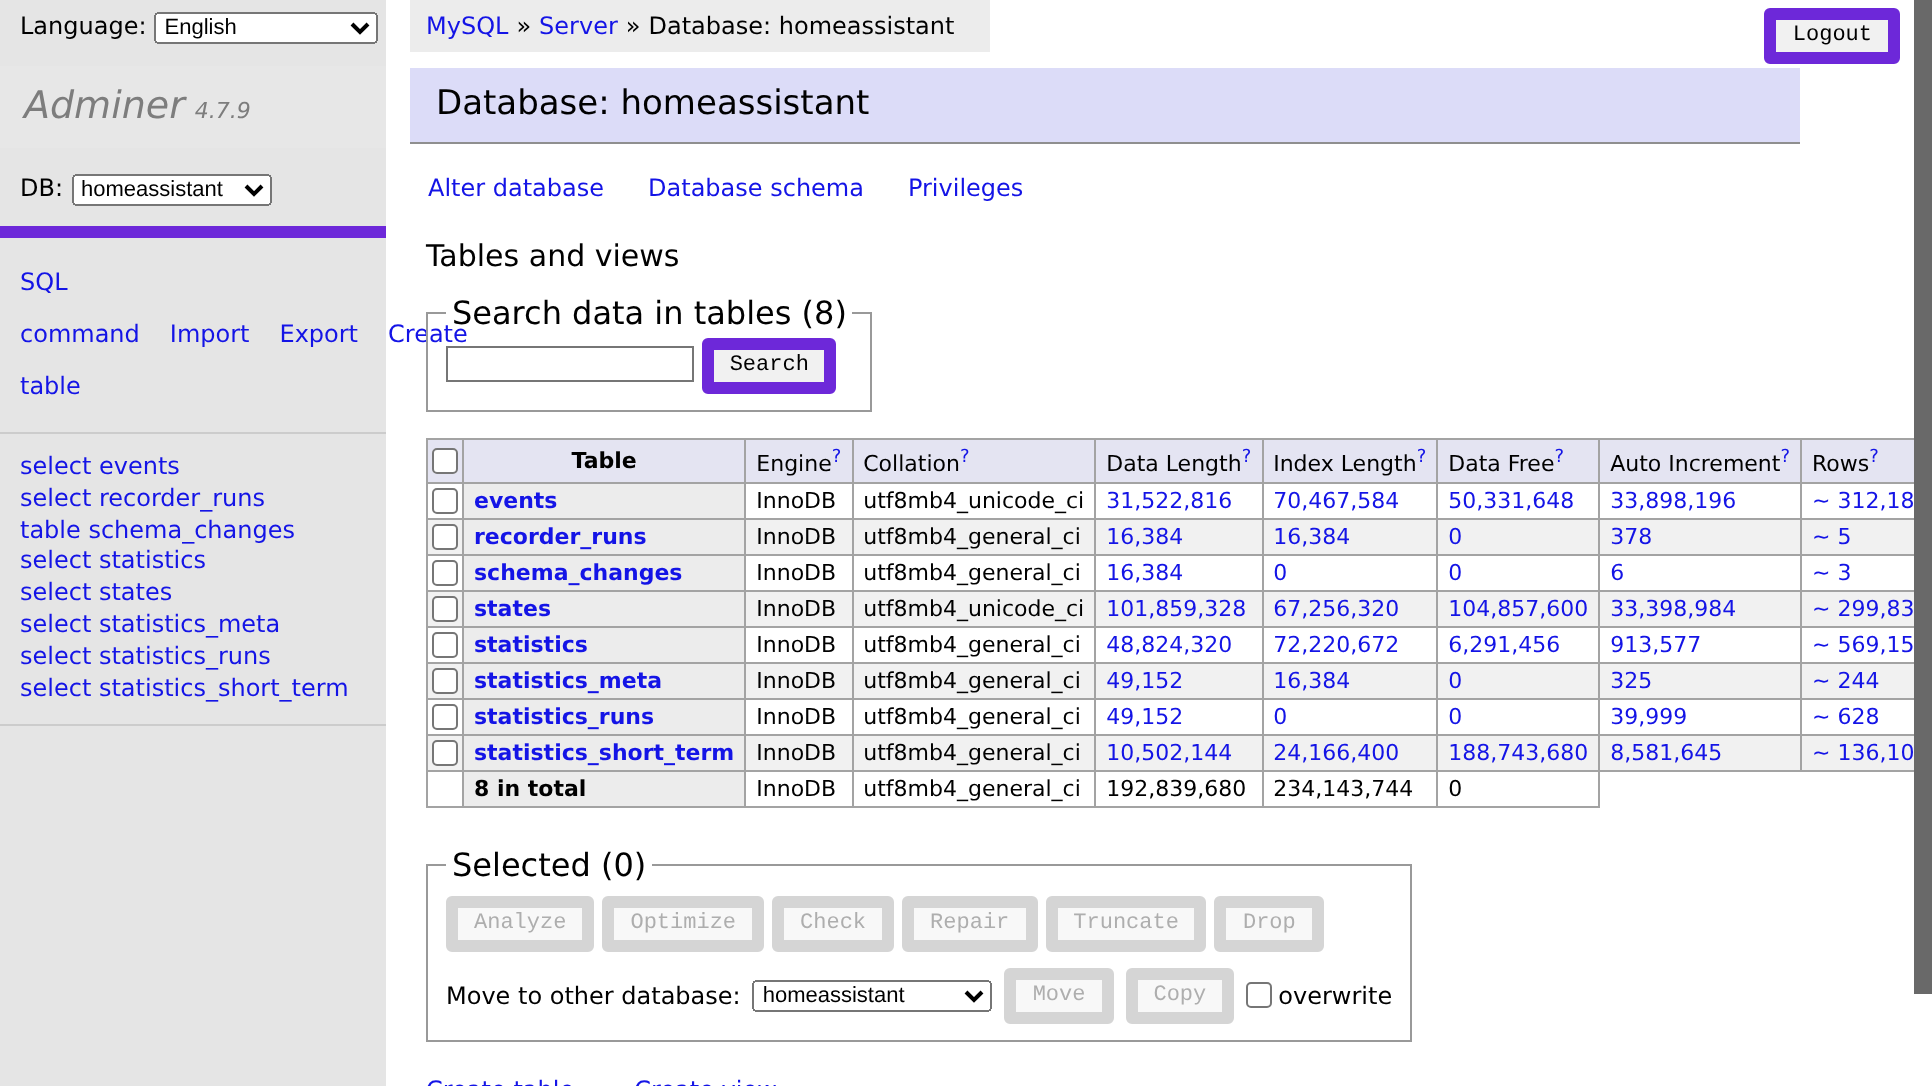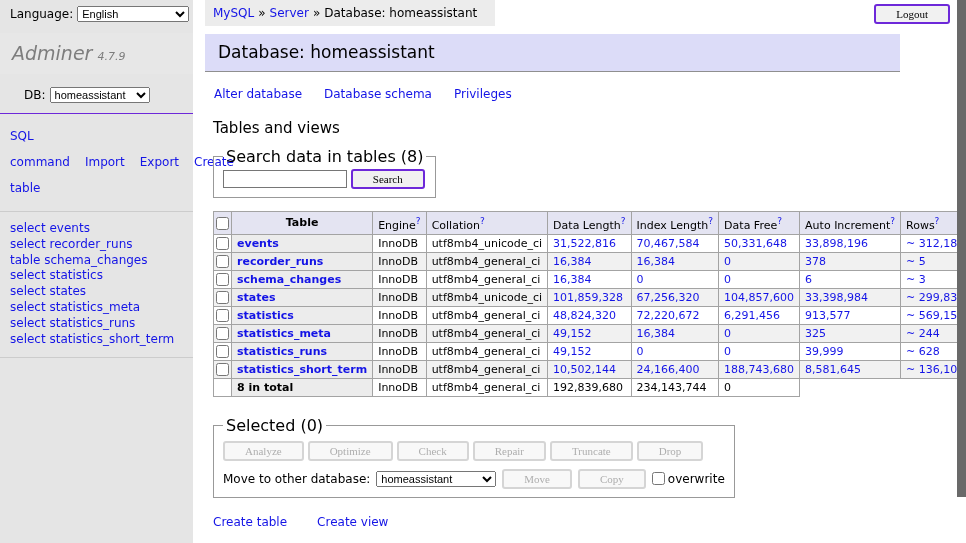--- a/index.html
+++ b/index.html
@@ -12,21 +12,21 @@
   a { color:#1414e6; text-decoration:none; }
   .b { font-weight:bold; }
 
   
   .sidebar { position:absolute; left:0; top:0; width:193px; height:100%; background:#e5e5e5; }
   .lang-row { padding:6px 8px 4px 10px; white-space:nowrap; }
   .lang-row select { width:112px; font-size:11px; margin-left:4px; }
   .logo { margin:7px 0 0; background:#e7e7e7; color:#7d7d7d; padding:9px 12px 10px;
           font-style:italic; font-size:19px; font-weight:400; }
   .logo .version { font-size:11px; color:#7d7d7d; margin-left:5px; font-style:italic; }
-  .db-row { padding:13px 24px 10px; border-bottom:1px solid #6d28d9; white-space:nowrap; }
+  .db-row { padding:13px 10px 10px; border-bottom:6px solid #6d28d9; white-space:nowrap; }
   .db-row select { width:100px; font-size:11px; margin-left:4px; }
   .actions { margin:0; padding:9px 10px 10px; border-bottom:1px solid #ccc; line-height:26px; }
   .actions a { margin-right:15px; }
   .table-links { margin:0; padding:9px 10px 10px; border-bottom:1px solid #ccc; line-height:15.8px; }
   .table-links a { display:block; }
 
   
   .main { position:absolute; left:193px; top:0; right:9px; bottom:0; padding-left:12px; }
   .breadcrumb { display:inline-block; background:#ececec; padding:6px 18px 6px 8px; }
   .crumb-sep { color:#000; margin:0 4px; }
@@ -34,22 +34,22 @@
 
   .title-bar { margin:8px 0 0; background:#dcdcf8; border-bottom:1px solid #8f8f8f;
                padding:8px 0 9px 13px; font-size:17px; font-weight:400; width:695px; }
   .nav-links { margin:15px 0 0 9px; }
   .nav-links a { margin-right:22px; }
   h3 { font-size:15px; font-weight:400; margin:18px 0 10px 8px; }
 
   fieldset { display:inline-block; border:1px solid #999; margin:0 0 0 8px; padding:3px 9px 8px; }
   legend { font-size:16px; padding:0 3px; }
   .search-input { width:124px; border:1px solid #767676; font-size:11px; padding:2px 3px; height:18px; }
-  .btn { font-size:11px; padding:2px 20px; background:#f1f1f1; border:2px solid #6d28d9;
-         border-radius:3px; color:#000; font-family:Liberation Serif, serif; }
+  .btn { font-size:11px; padding:2px 8px; background:#f1f1f1; border:6px solid #6d28d9;
+         border-radius:3px; color:#000; font-family:Liberation Mono, monospace; }
   .btn:disabled { color:#aeaeae; border-color:#d5d5d5; background:#f8f8f8; }
 
   
   table { border-collapse:collapse; margin:13px 0 0 8px; font-size:11px; }
   td, th { border:1px solid #a3a3a3; padding:2px 5px; text-align:left;
            white-space:nowrap; font-weight:400; line-height:13px; }
   thead td { background:#e4e4f2; }
   thead td.center { text-align:center; font-weight:bold; padding:2px 30px; }
   tbody th.nm { background:#ececec; }
   tbody tr:nth-child(even) td { background:#f1f1f1; }

